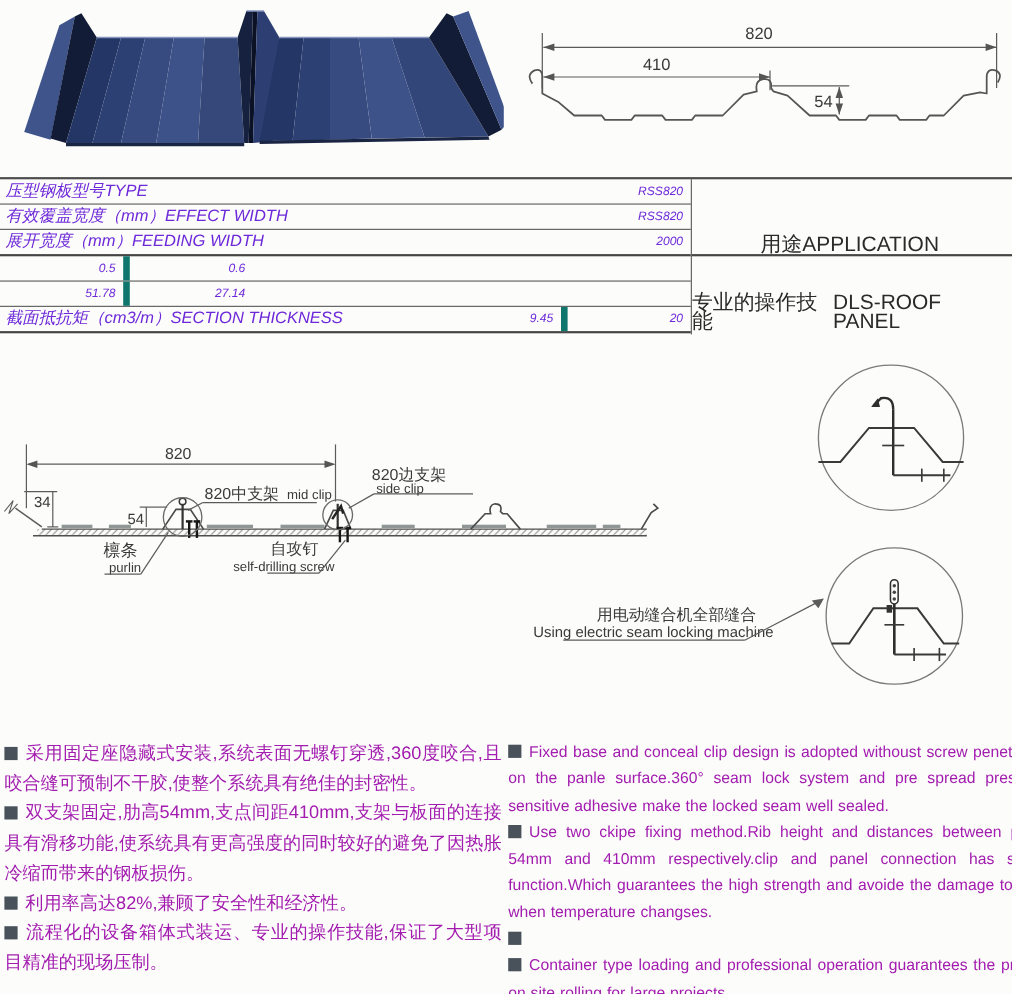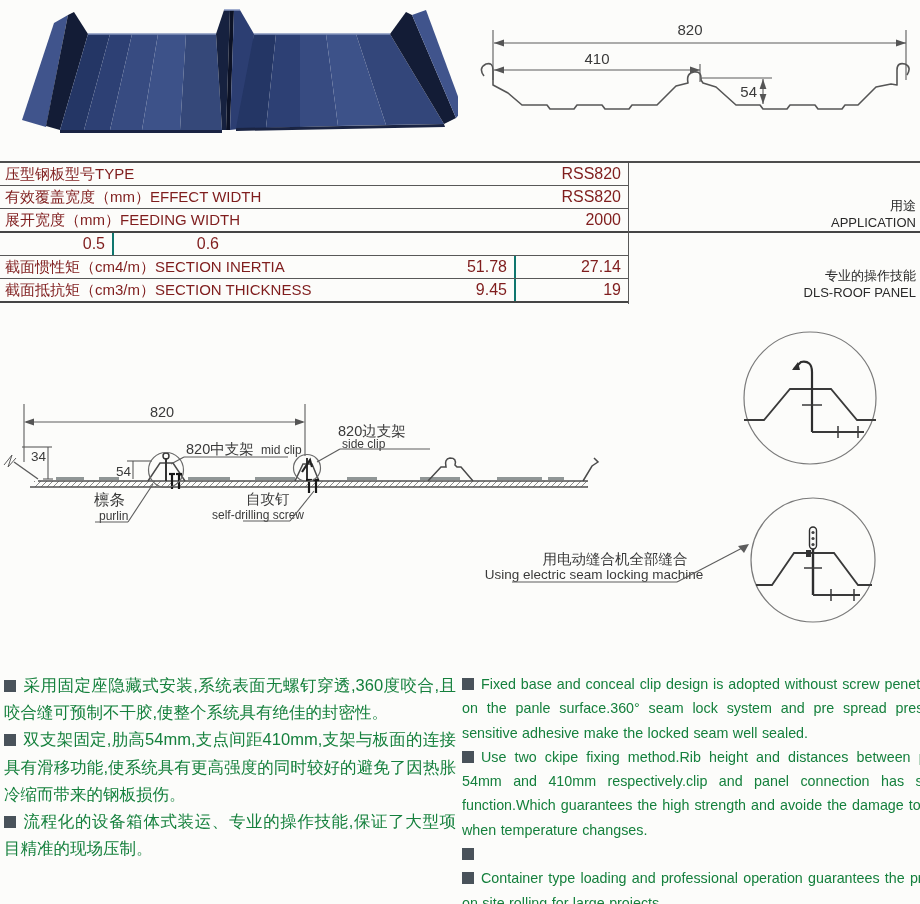--- a/index.html
+++ b/index.html
@@ -7,31 +7,31 @@
     width:920px;height:904px;overflow:hidden;position:relative;
     background:#fcfcfa;
     font-family:"Liberation Sans","DejaVu Sans",sans-serif;
     color:#2b2b2b;
   }
   .abs{position:absolute;}
   svg text{fill:#3a3a3a;}
   
   #spec-table{left:0;top:161px;width:920px;border-top:2px solid #4d4d4d;}
   .t-row{display:flex;width:628px;height:22px;border-bottom:1px solid #585858;
-         font-size:15px;line-height:22px;color:#7f1d1d;}
+         font-size:15px;line-height:22px;color:#6d28d9;font-style:italic;}
   .t-row.thick{border-bottom:2px solid #454545;height:22px;align-items:center;}
   .t-label{flex:1;padding-left:5px;white-space:nowrap;overflow:hidden;}
-  .t-val{width:105px;text-align:right;padding-right:7px;font-size:16px;}
-  .t-val.div{border-left:2px solid #0f766e;}
+  .t-val{width:105px;text-align:right;padding-right:7px;font-size:11px;}
+  .t-val.div{border-left:6px solid #0f766e;}
   #side-col{position:absolute;right:0;top:0;width:291px;height:141px;border-left:1px solid #585858;}
-  .side-cell{height:68px;display:flex;flex-direction:column;justify-content:flex-end;
-             align-items:flex-end;padding-right:4px;font-size:13px;line-height:17px;color:#2a2a2a;}
+  .side-cell{height:68px;display:flex;flex-direction:row;justify-content:center;
+             align-items:flex-end;padding-right:4px;font-size:19px;line-height:17px;color:#2a2a2a;}
   .side-cell.first{border-bottom:2px solid #454545;}
   
-  .features{line-height:27.2px;font-size:16.5px;color:#15803d;text-align:justify;}
+  .features{line-height:27.2px;font-size:16.5px;color:#a21caf;text-align:justify;}
   .features p{margin:0;}
   .features.en{font-size:14.3px;line-height:24.3px;word-spacing:0.5px;}
   .sq{display:inline-block;width:12px;height:12px;background:#49525a;margin-right:7px;
       vertical-align:-1px;}
   #features-cn{left:4px;top:672px;width:452px;}
   #features-en{left:462px;top:672px;width:494px;}
 </style>
 </head>
 <body>
 
@@ -105,28 +105,27 @@
   </div>
   <div class="t-row thick">
     <div class="t-label">展开宽度（mm）FEEDING WIDTH</div>
     <div class="t-val">2000</div>
   </div>
   <div class="t-row">
     <div class="t-val">0.5</div>
     <div class="t-val div">0.6</div>
   </div>
   <div class="t-row">
-    <div class="t-label">截面惯性矩（cm4/m）SECTION INERTIA</div>
     <div class="t-val">51.78</div>
     <div class="t-val div">27.14</div>
   </div>
   <div class="t-row thick">
     <div class="t-label">截面抵抗矩（cm3/m）SECTION THICKNESS</div>
     <div class="t-val">9.45</div>
-    <div class="t-val div">19</div>
+    <div class="t-val div">20</div>
   </div>
   <div id="side-col">
     <div class="side-cell first">
       <span>用途</span>
       <span>APPLICATION</span>
     </div>
     <div class="side-cell">
       <span>专业的操作技能</span>
       <span>DLS-ROOF PANEL</span>
     </div>
@@ -247,20 +246,21 @@
   <text x="615" y="564" text-anchor="middle" font-size="14.5">用电动缝合机全部缝合</text>
   <text x="594" y="579" text-anchor="middle" font-size="13.5">Using electric seam locking machine</text>
   <line x1="512" y1="582" x2="677" y2="582" stroke="#5c5c5c" stroke-width="1.1"></line>
   <line x1="677" y1="582" x2="746" y2="546" stroke="#5c5c5c" stroke-width="1.1"></line>
   <path d="M749,544 l-11,2 l6,7 z" fill="#5c5c5c"></path>
 </svg>
 
 <div id="features-cn" class="abs features">
   <p><span class="sq"></span><span>采用固定座隐藏式安装,系统表面无螺钉穿透,360度咬合,且咬合缝可预制不干胶,使整个系统具有绝佳的封密性。</span></p>
   <p><span class="sq"></span><span>双支架固定,肋高54mm,支点间距410mm,支架与板面的连接具有滑移功能,使系统具有更高强度的同时较好的避免了因热胀冷缩而带来的钢板损伤。</span></p>
+  <p><span class="sq"></span><span>利用率高达82%,兼顾了安全性和经济性。</span></p>
   <p><span class="sq"></span><span>流程化的设备箱体式装运、专业的操作技能,保证了大型项目精准的现场压制。</span></p>
 </div>
 
 <div id="features-en" class="abs features en">
   <p><span class="sq"></span><span>Fixed base and conceal clip design is adopted withoust screw penetration on the panle surface.360°  seam lock system and pre spread pressure-sensitive adhesive make the locked seam well sealed.</span></p>
   <p><span class="sq"></span><span>Use two ckipe fixing method.Rib height and distances between pivots 54mm and 410mm respectively.clip and panel connection has sliding function.Which guarantees the high strength and avoide the damage to steel when temperature changses.</span></p>
   <p><span class="sq"></span></p>
   <p><span class="sq"></span><span>Container type loading and professional operation guarantees the precise on site rolling for large projects.</span></p>
 </div>
 

